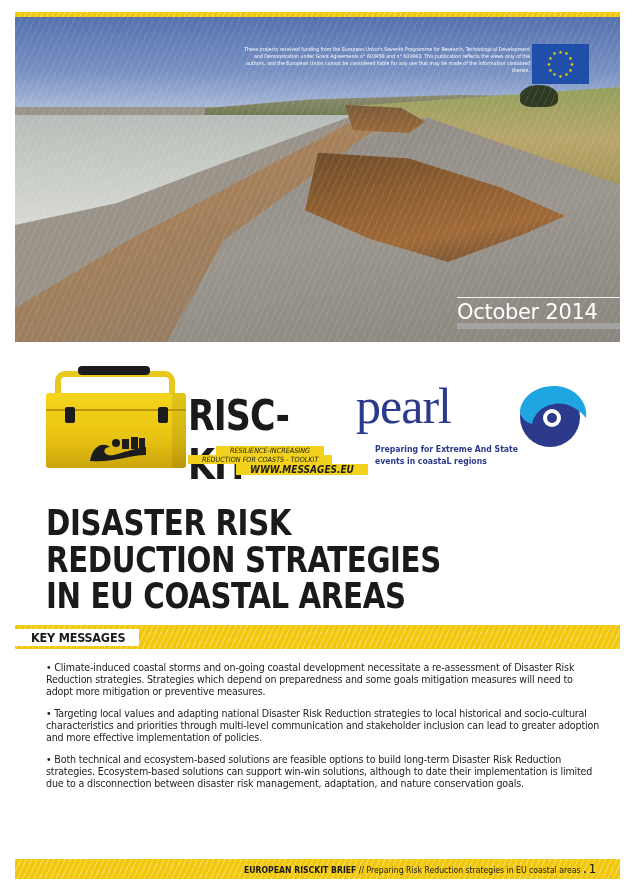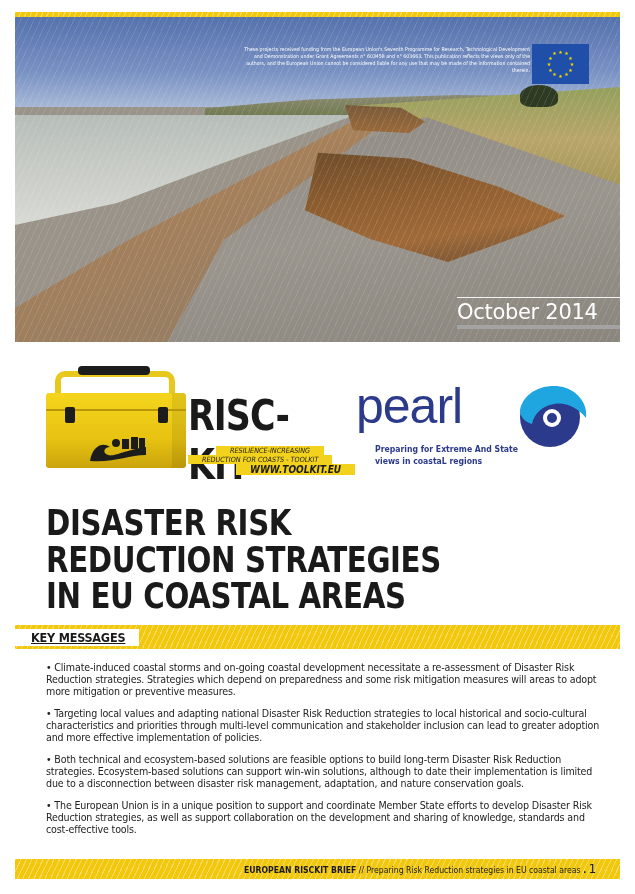--- a/index.html
+++ b/index.html
@@ -48,21 +48,21 @@
   .funding-text {
     position: absolute; left: 240px; top: 46px; width: 290px;
     font-size: 5.2px; line-height: 7px; color: #ffffff; text-align: right;
   }
   .eu-flag {
     position: absolute; left: 532px; top: 44px; width: 57px; height: 40px; background: #1f4fa8;
   }
   .eu-flag svg { width: 100%; height: 100%; display: block; }
 
   .date-box { position: absolute; left: 457px; top: 297px; width: 163px; height: 32px;
-    border-top: 1px solid #f2f2f2; border-bottom: 4px solid #a3a3a3; }
+    border-top: 1px solid #f2f2f2; border-bottom: 6px solid #a3a3a3; }
   .date-text { position: absolute; left: 0; top: 2px; font-size: 21px; color: #ffffff; letter-spacing: -0.3px; font-family: "DejaVu Sans", sans-serif; }
 
   
   .risckit { position: absolute; left: 40px; top: 363px; width: 300px; height: 115px; }
   .toolbox-handle { position: absolute; left: 15px; top: 8px; width: 120px; height: 28px;
     border: 6px solid #e8c81c; border-bottom: none; border-radius: 10px 10px 0 0; }
   .toolbox-grip { position: absolute; left: 38px; top: 3px; width: 72px; height: 9px; background: #1c1c1c; border-radius: 4px; }
   .toolbox-body { position: absolute; left: 6px; top: 30px; width: 140px; height: 75px;
     background: linear-gradient(180deg, #f5d51c 0%, #e8c312 60%, #caa40c 100%); border-radius: 3px;
     box-shadow: inset -14px 0 0 rgba(0,0,0,0.08); }
@@ -71,31 +71,31 @@
   .latch.l { left: 25px; } .latch.r { left: 118px; }
   .wave-icon { position: absolute; left: 48px; top: 70px; width: 60px; height: 30px; }
   .risckit-title { position: absolute; left: 148px; top: 28px; font-size: 42px; font-weight: bold; color: #1a1a1a;
     letter-spacing: -1px; font-family: "DejaVu Sans Condensed", "DejaVu Sans", sans-serif; transform: scaleX(0.92); transform-origin: left; }
   .tag { position: absolute; background: #f2d21c; color: #1a1a1a; font-size: 7.2px; line-height: 9px; padding: 0 14px; white-space: nowrap; font-style: italic; }
   .tag1 { left: 176px; top: 83px; }
   .tag2 { left: 148px; top: 92px; }
   .tag3 { left: 196px; top: 101px; font-size: 10px; line-height: 11px; font-weight: bold; }
 
   
-  .pearl-word { position: absolute; left: 356px; top: 376px; font-size: 50px; color: #2c3a8c; font-family: Liberation Sans, sans-serif; letter-spacing: -1px; line-height: 60px; }
+  .pearl-word { position: absolute; left: 356px; top: 376px; font-size: 50px; color: #2c3a8c; font-family: Liberation Serif, serif; letter-spacing: -1px; line-height: 60px; }
   .pearl-tag { position: absolute; left: 375px; top: 443px; font-size: 8.6px; line-height: 12px; color: #2c3a8c; font-weight: bold; }
   .pearl-icon { position: absolute; left: 512px; top: 380px; width: 76px; height: 70px; }
 
   .title { position: absolute; left: 46px; top: 505px; font-size: 35px; line-height: 36.5px; font-weight: bold; color: #1a1a1a;
     letter-spacing: -0.4px; font-family: "DejaVu Sans Condensed", "DejaVu Sans", sans-serif; transform: scaleX(0.93); transform-origin: left; }
   .title div { white-space: nowrap; }
 
   .km-bar { position: absolute; left: 15px; top: 625px; width: 605px; height: 24px; }
   .km-label { position: absolute; left: 15px; top: 629px; height: 17px; width: 124px; background: #ffffff; padding-left: 16px;
-    font-size: 12.5px; font-weight: bold; line-height: 17px; color: #1a1a1a; letter-spacing: -0.2px; text-decoration: underline; }
+    font-size: 12.5px; font-weight: bold; line-height: 17px; color: #1a1a1a; letter-spacing: -0.2px; }
 
   .messages { position: absolute; left: 46px; top: 662px; width: 555px; font-size: 10.6px; line-height: 11.8px; color: #222; letter-spacing: -0.15px; }
   .messages p { margin-bottom: 10.6px; }
   .footer-bar2 { position: absolute; left: 15px; top: 859px; width: 605px; height: 20px; }
   .footer-text { position: absolute; left: 244px; top: 861px; font-size: 8.6px; line-height: 16px; color: #1a1a1a; white-space: nowrap; }
   .footer-text .b { font-weight: bold; }
   .footer-text .pg { font-size: 13px; }
 </style>
 </head>
 <body>
@@ -151,47 +151,46 @@
   <svg class="wave-icon" viewBox="0 0 60 30">
     <path d="M2 28 C4 14 14 8 22 14 C16 14 14 20 20 22 C26 24 34 18 58 14 L58 22 C40 22 26 30 2 28 Z" fill="#1c1c1c"></path>
     <rect x="34" y="6" width="7" height="10" fill="#1c1c1c"></rect>
     <rect x="43" y="4" width="7" height="12" fill="#1c1c1c"></rect>
     <rect x="51" y="5" width="6" height="11" fill="#1c1c1c"></rect>
     <circle cx="28" cy="10" r="4" fill="#1c1c1c"></circle>
   </svg>
   <div class="risckit-title">RISC-KIT</div>
   <div class="tag tag1">RESILIENCE-INCREASING</div>
   <div class="tag tag2">REDUCTION FOR COASTS - TOOLKIT</div>
-  <div class="tag tag3">WWW.TOOLKIT.EU</div>
+  <div class="tag tag3">WWW.MESSAGES.EU</div>
 </div>
 
 <div class="pearl-word">pearl</div>
 <div class="pearl-tag">
   <div>Preparing for Extreme And State</div>
-  <div>views in coastaL regions</div>
+  <div>events in coastaL regions</div>
 </div>
 <svg class="pearl-icon" viewBox="0 0 76 70">
   <circle cx="38" cy="37" r="30" fill="#2c3a8c"></circle>
   <path d="M8 30 C12 10 36 2 54 8 C68 13 76 26 74 38 C66 28 54 22 42 24 C30 26 22 34 20 44 C12 42 8 36 8 30 Z" fill="#1fa6e0"></path>
   <circle cx="40" cy="38" r="9" fill="#ffffff"></circle>
   <circle cx="40" cy="38" r="5" fill="#2c3a8c"></circle>
 </svg>
 
 <div class="title">
   <div>DISASTER RISK</div>
   <div>REDUCTION STRATEGIES</div>
   <div>IN EU COASTAL AREAS</div>
 </div>
 
 <div class="km-bar stripes-yellow"></div>
 <div class="km-label">KEY MESSAGES</div>
 
 <div class="messages">
-  <p>• Climate-induced coastal storms and on-going coastal development necessitate a re-assessment of Disaster Risk Reduction strategies. Strategies which depend on preparedness and some risk mitigation measures will areas to adopt more mitigation or preventive measures.</p>
+  <p>• Climate-induced coastal storms and on-going coastal development necessitate a re-assessment of Disaster Risk Reduction strategies. Strategies which depend on preparedness and some goals mitigation measures will need to adopt more mitigation or preventive measures.</p>
   <p>• Targeting local values and adapting national Disaster Risk Reduction strategies to local historical and socio-cultural characteristics and priorities through multi-level communication and stakeholder inclusion can lead to greater adoption and more effective implementation of policies.</p>
   <p>• Both technical and ecosystem-based solutions are feasible options to build long-term Disaster Risk Reduction strategies. Ecosystem-based solutions can support win-win solutions, although to date their implementation is limited due to a disconnection between disaster risk management, adaptation, and nature conservation goals.</p>
-  <p>• The European Union is in a unique position to support and coordinate Member State efforts to develop Disaster Risk Reduction strategies, as well as support collaboration on the development and sharing of knowledge, standards and cost-effective tools.</p>
 </div>
 
 <div class="footer-bar2 stripes-yellow"></div>
 <div class="footer-text">
   <span class="b">EUROPEAN RISCKIT BRIEF</span><span> // </span><span>Preparing Risk Reduction strategies in EU coastal areas</span><span class="b"> . </span><span class="pg">1</span>
 </div>
 
 </body></html>

